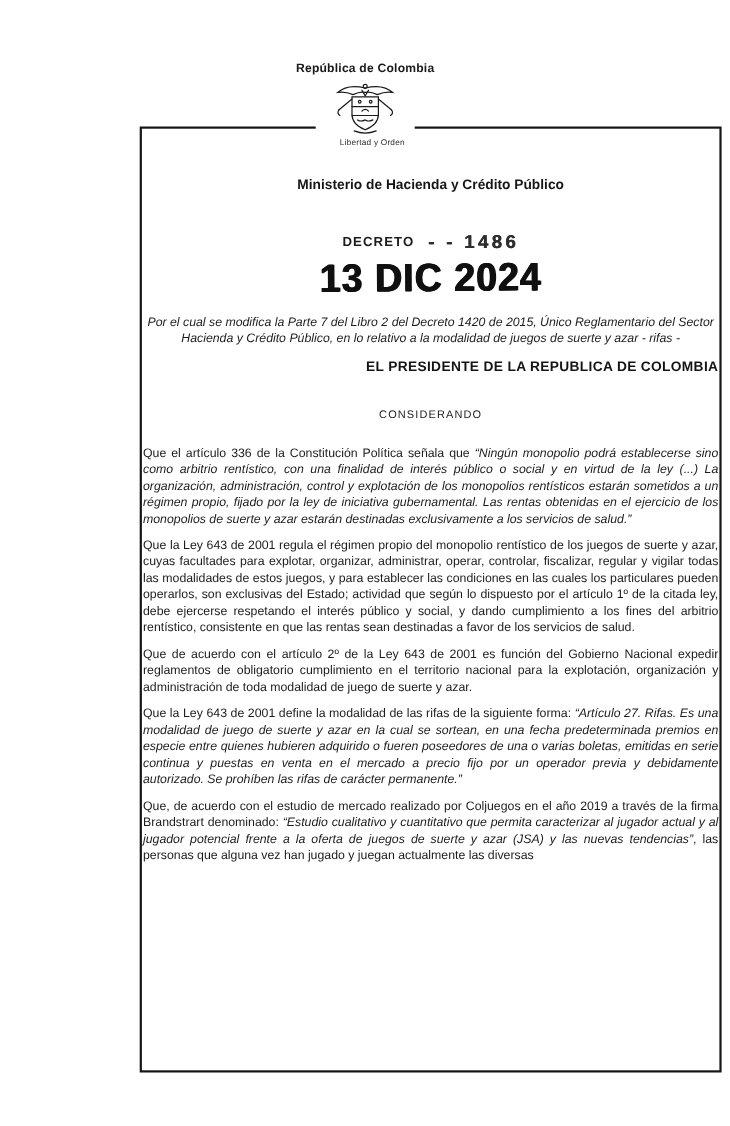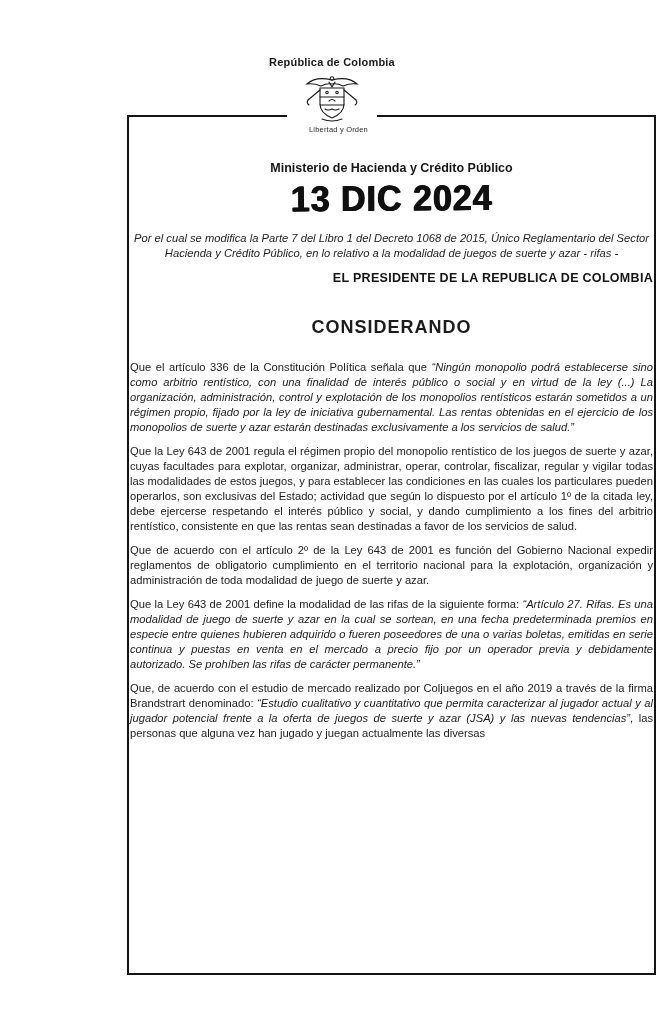--- a/index.html
+++ b/index.html
@@ -40,21 +40,21 @@
     font-size:11.2px;line-height:15px;color:#1c1c1c;
   }
   .president-heading{
     margin-top:10px;text-align:right;font-size:12.5px;font-weight:bold;
     letter-spacing:.3px;color:#141414;
   }
   .powers-clause{
     margin-top:16px;text-align:center;font-size:11.4px;line-height:15px;
   }
   .considering-heading{
-    margin-top:32px;text-align:center;font-size:18px;font-weight:bold;letter-spacing:1px;
+    margin-top:32px;text-align:center;font-size:10px;font-weight:normal;letter-spacing:1px;
   }
   .body-par{
     margin:0;margin-top:9px;text-align:justify;
     font-size:11.2px;line-height:15px;color:#1b1b1b;
   }
   .body-par:first-of-type{margin-top:22px;}
   .q{font-style:italic;}
   svg{display:block;margin:0 auto;}
 </style>
 </head>
@@ -82,24 +82,28 @@
         <path d="M26 45 Q36 49 46 45"></path>
       </svg>
     </span>
     <div class="emblem-caption">Libertad y Orden</div>
   </div>
 
   <div class="frame">
 
     <div class="ministry">Ministerio de Hacienda y Crédito Público</div>
 
+    <div class="decree-line">
+      <span class="decree-label">DECRETO</span>
+      <span class="decree-num">- - 1486</span>
+    </div>
 
     <div class="date-stamp">13 DIC 2024</div>
 
-    <div class="epigraph">Por el cual se modifica la Parte 7 del Libro 1 del Decreto 1068 de 2015, Único Reglamentario del Sector Hacienda y Crédito Público, en lo relativo a la modalidad de juegos de suerte y azar - rifas -</div>
+    <div class="epigraph">Por el cual se modifica la Parte 7 del Libro 2 del Decreto 1420 de 2015, Único Reglamentario del Sector Hacienda y Crédito Público, en lo relativo a la modalidad de juegos de suerte y azar - rifas -</div>
 
     <div class="president-heading">EL PRESIDENTE DE LA REPUBLICA DE COLOMBIA</div>
 
 
     <div class="considering-heading">CONSIDERANDO</div>
 
     <p class="body-par"><span>Que el artículo 336 de la Constitución Política señala que </span><span class="q">“Ningún monopolio podrá establecerse sino como arbitrio rentístico, con una finalidad de interés público o social y en virtud de la ley (...) La organización, administración, control y explotación de los monopolios rentísticos estarán sometidos a un régimen propio, fijado por la ley de iniciativa gubernamental. Las rentas obtenidas en el ejercicio de los monopolios de suerte y azar estarán destinadas exclusivamente a los servicios de salud.”</span><span></span></p>
 
     <p class="body-par"><span>Que la Ley 643 de 2001 regula el régimen propio del monopolio rentístico de los juegos de suerte y azar, cuyas facultades para explotar, organizar, administrar, operar, controlar, fiscalizar, regular y vigilar todas las modalidades de estos juegos, y para establecer las condiciones en las cuales los particulares pueden operarlos, son exclusivas del Estado; actividad que según lo dispuesto por el artículo 1º de la citada ley, debe ejercerse respetando el interés público y social, y dando cumplimiento a los fines del arbitrio rentístico, consistente en que las rentas sean destinadas a favor de los servicios de salud.</span><span class="q"></span><span></span></p>
 

